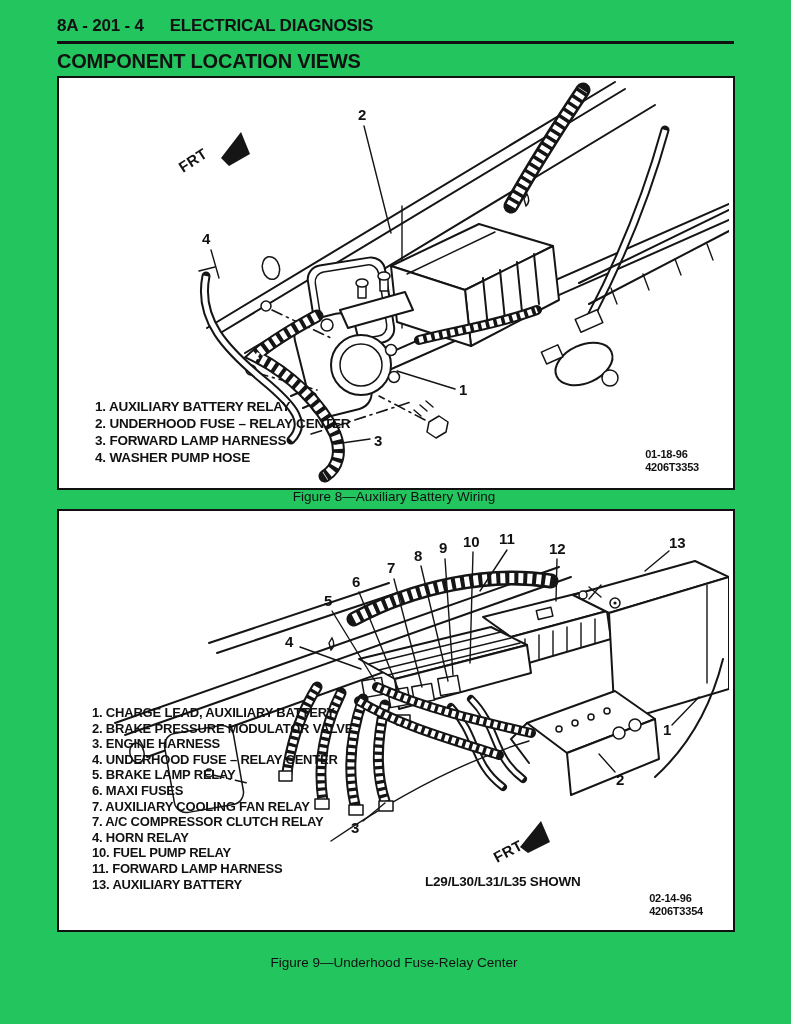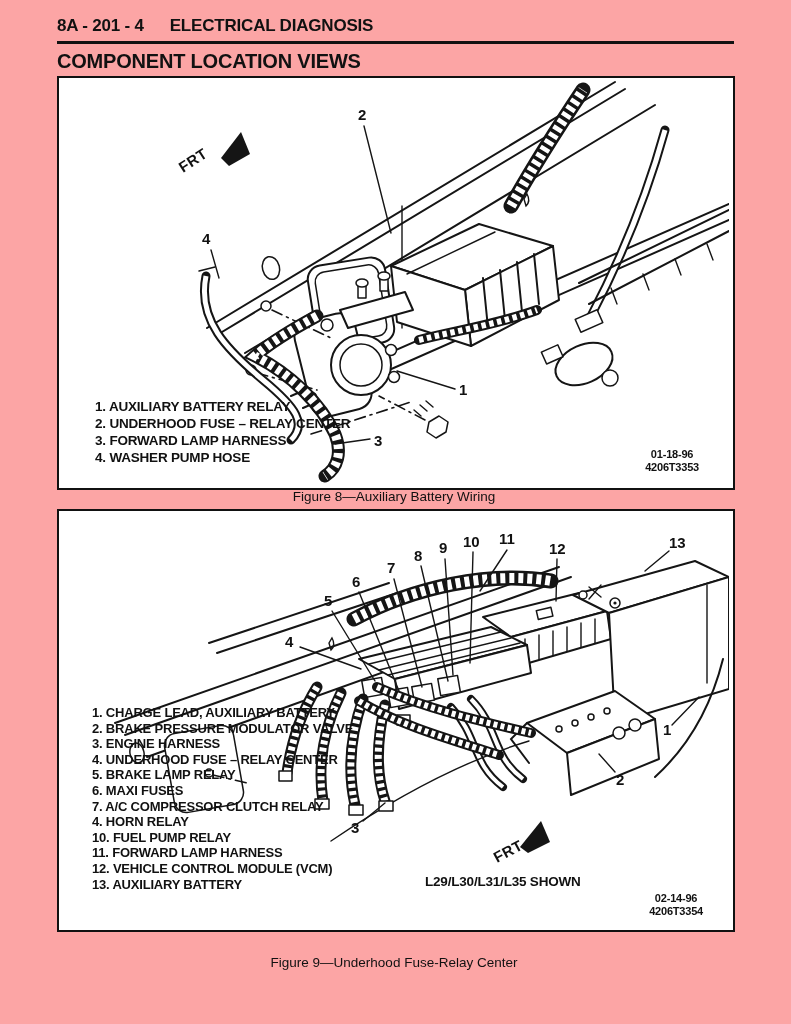--- a/index.html
+++ b/index.html
@@ -1,32 +1,32 @@
 <!DOCTYPE html>
 <html><head>
 <meta charset="utf-8">
 <style>
   html,body{margin:0;padding:0;background:#fff;}
-  .page{position:relative;width:791px;height:1024px;background:#fca5a5;color:#111;
+  .page{position:relative;width:791px;height:1024px;background:#22c55e;color:#111;
         font-family:"Liberation Sans",sans-serif;overflow:hidden;}
   .hdr{position:absolute;left:57px;top:16px;width:677px;font-weight:bold;
        font-size:17px;letter-spacing:-0.2px;white-space:nowrap;}
   .hdr .sect{margin-left:26px;}
   .hdr-rule{position:absolute;left:57px;top:41px;width:677px;height:3px;background:#111;}
   .page-title{position:absolute;left:57px;top:50px;font-weight:bold;font-size:20px;
        letter-spacing:-0.2px;}
   .frame{position:absolute;left:57px;width:674px;border:2px solid #111;background:#fff;}
   .frame8{top:76px;height:410px;}
   .frame9{top:509px;height:419px;}
   .art{position:absolute;left:0;top:0;}
   .legend{position:absolute;font-weight:bold;letter-spacing:-0.2px;white-space:nowrap;margin-left:20px;}
   .legend8{left:16px;top:320px;font-size:13.5px;line-height:17px;}
   .legend9{left:13px;top:194px;font-size:13px;line-height:15.6px;}
   .datecode{position:absolute;font-weight:bold;font-size:11px;line-height:13px;
-       text-align:center;letter-spacing:-0.2px;}
+       text-align:left;letter-spacing:-0.2px;}
   .dc8{right:34px;top:370px;}
   .dc9{right:30px;top:381px;}
   .variant{position:absolute;left:366px;top:363px;font-weight:bold;font-size:13.5px;
        letter-spacing:-0.2px;white-space:nowrap;text-align:center;}
   .caption{position:absolute;left:57px;width:674px;text-align:center;font-size:13.5px;}
   .cap8{top:489px;}
   .cap9{top:931px;margin-top:24px;}
   
   .ln{stroke:#151515;stroke-width:2;fill:none;stroke-linecap:round;}
   .thin{stroke-width:1.4;}
@@ -294,25 +294,25 @@
       </g>
     </svg>
 
     <div class="legend legend9">
       <div>1. CHARGE LEAD, AUXILIARY BATTERY</div>
       <div>2. BRAKE PRESSURE MODULATOR VALVE</div>
       <div>3. ENGINE HARNESS</div>
       <div>4. UNDERHOOD FUSE – RELAY CENTER</div>
       <div>5. BRAKE LAMP RELAY</div>
       <div>6. MAXI FUSES</div>
+      <div>7. AUXILIARY COOLING FAN RELAY</div>
       <div>7. A/C COMPRESSOR CLUTCH RELAY</div>
       <div>4. HORN RELAY</div>
       <div>10. FUEL PUMP RELAY</div>
       <div>11. FORWARD LAMP HARNESS</div>
-      <div>12. VEHICLE CONTROL MODULE (VCM)</div>
       <div>13. AUXILIARY BATTERY</div>
     </div>
     <div class="variant">L29/L30/L31/L35 SHOWN</div>
     <div class="datecode dc9">
       <div>02-14-96</div>
       <div>4206T3354</div>
     </div>
   </div>
   <div class="caption cap9">Figure 9—Underhood Fuse-Relay Center</div>
 

